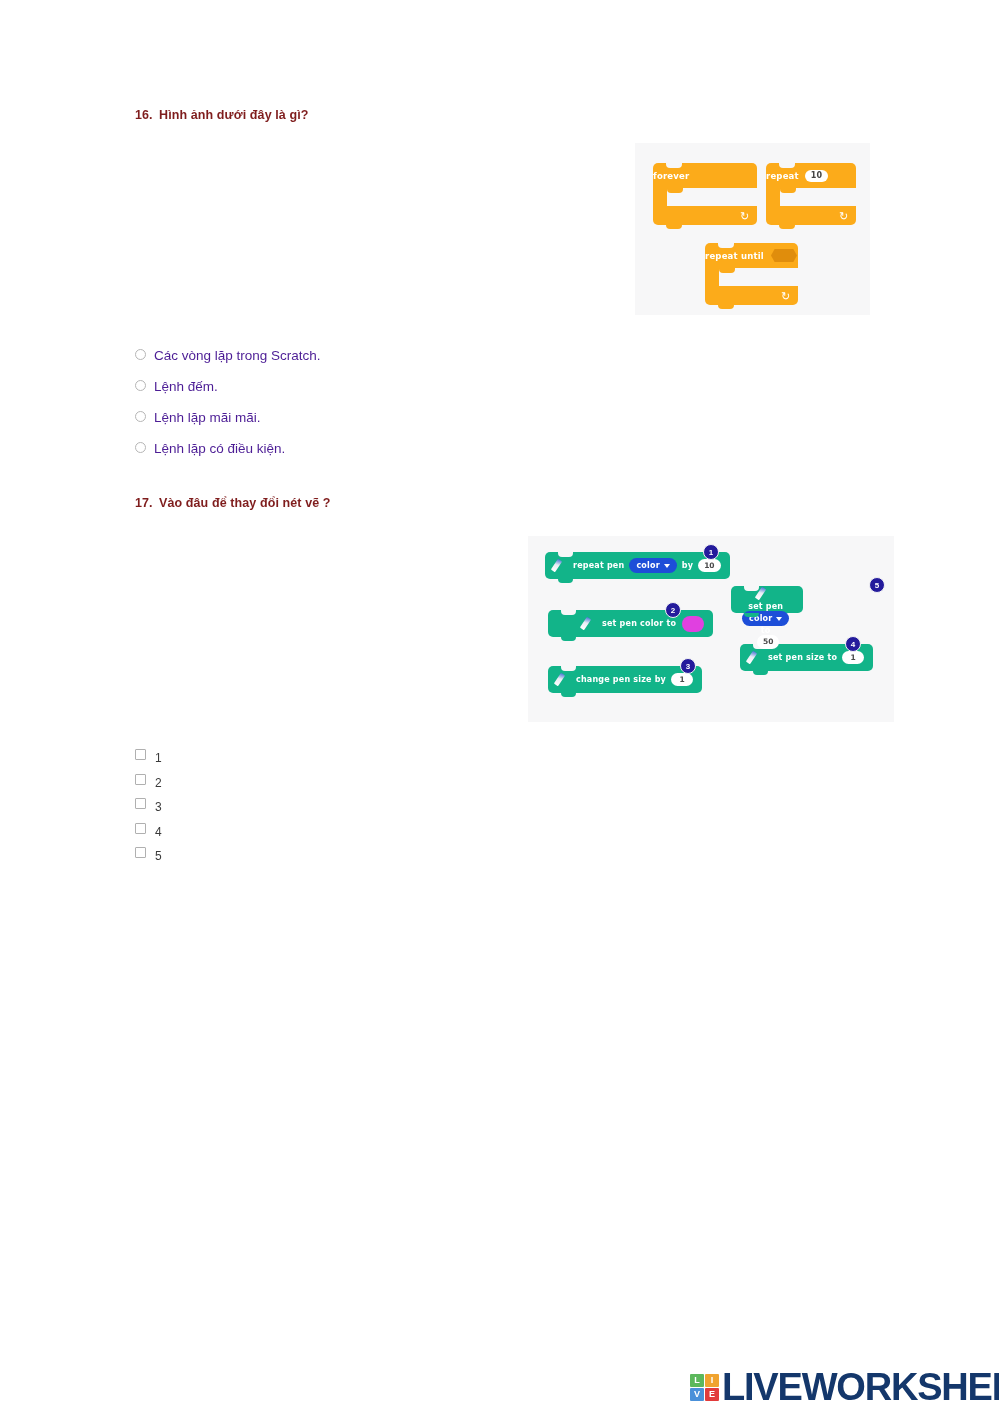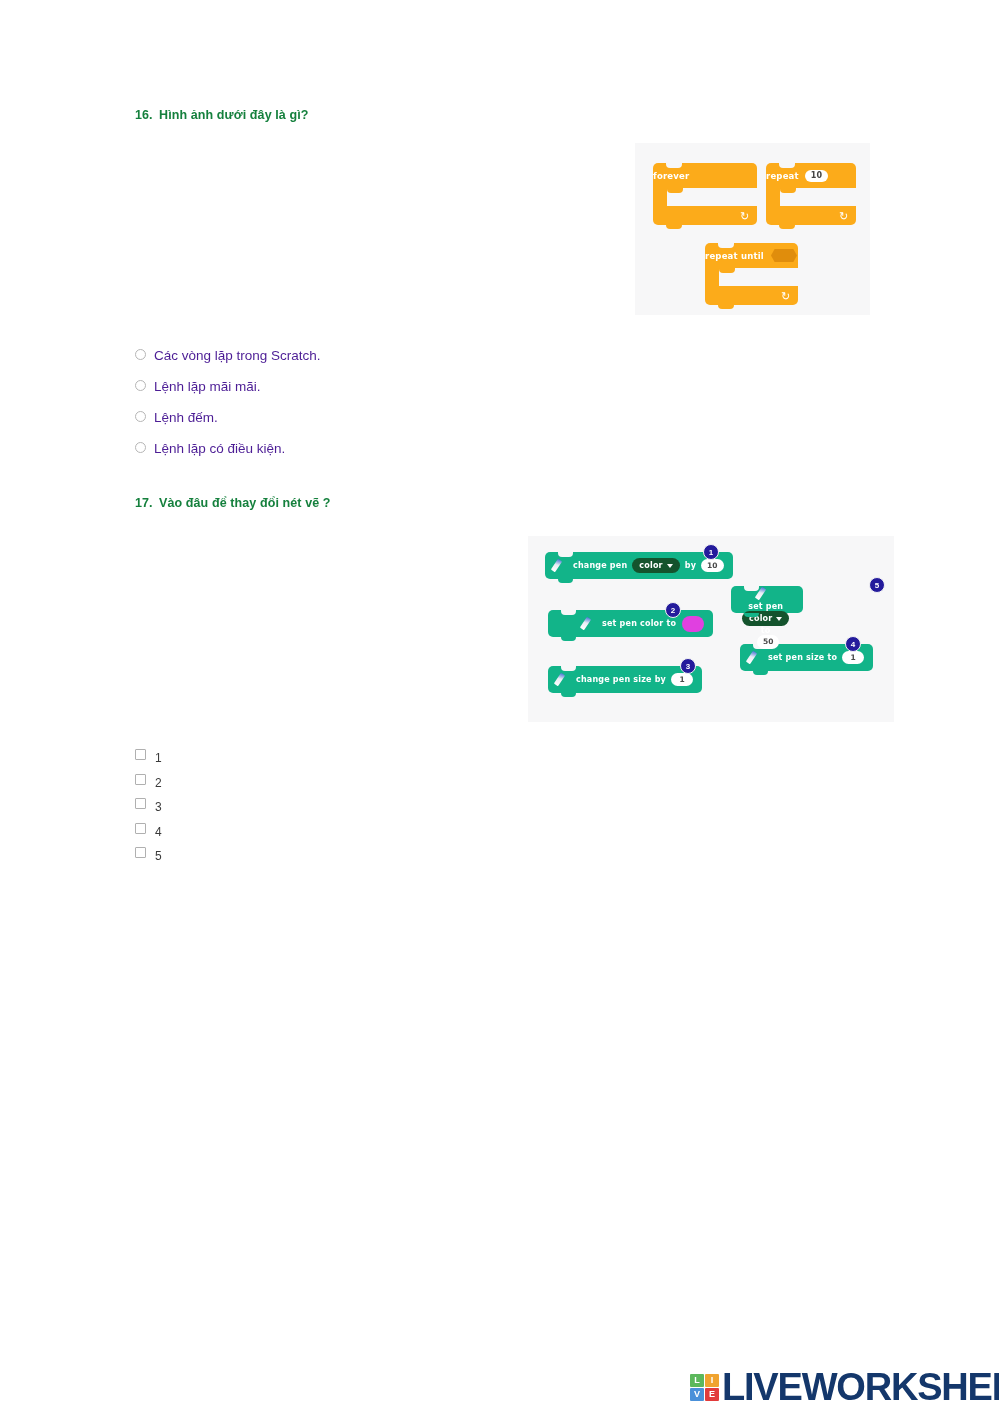--- a/index.html
+++ b/index.html
@@ -25,21 +25,21 @@
   .question {
     position: absolute;
     left: 135px;
   }
   .q-head {
     display: flex;
     align-items: flex-end;
     font-size: 12.5px;
     font-weight: bold;
     letter-spacing: .1px;
-    color: #15803d;
+    color: #7f1d1d;
     white-space: nowrap;
   }
   .q-num {
     width: 24px;
     flex: none;
   }
   .q-text { }
 
   
   .options {
@@ -234,21 +234,21 @@
     transform: rotate(34deg);
   }
   .p-label {
     color: #ffffff;
     font-size: 8px;
     font-weight: bold;
     letter-spacing: .2px;
     white-space: nowrap;
   }
   .p-drop {
-    background: #14532d;
+    background: #1d4ed8;
     border-radius: 999px;
     padding: 3px 7px;
     margin: 0 5px;
     display: flex;
     align-items: center;
     gap: 4px;
   }
   .p-drop .dd-caret {
     width: 0; height: 0;
     border-left: 3px solid transparent;
@@ -386,25 +386,25 @@
     </div>
   </div>
 
   <div class="options" style="top:345px;">
     <div class="opt-row">
       <span class="radio"></span>
       <span class="opt-label">Các vòng lặp trong Scratch.</span>
     </div>
     <div class="opt-row">
       <span class="radio"></span>
-      <span class="opt-label">Lệnh lặp mãi mãi.</span>
+      <span class="opt-label">Lệnh đếm.</span>
     </div>
     <div class="opt-row">
       <span class="radio"></span>
-      <span class="opt-label">Lệnh đếm.</span>
+      <span class="opt-label">Lệnh lặp mãi mãi.</span>
     </div>
     <div class="opt-row">
       <span class="radio"></span>
       <span class="opt-label">Lệnh lặp có điều kiện.</span>
     </div>
   </div>
 
   <div class="question" style="top:496px;">
     <div class="q-head">
       <span class="q-num">17.</span>
@@ -412,21 +412,21 @@
     </div>
   </div>
 
   <div class="img-box" style="left:528px; top:536px; width:366px; height:186px;">
     <div class="pen-wrap" style="left:0; top:0; width:366px; height:186px;">
 
       <div class="p-block" style="left:17px; top:16px;">
         <span class="pen-icon">
             <i></i>
           </span>
-        <span class="p-label">change pen</span>
+        <span class="p-label">repeat pen</span>
         <span class="p-drop">
           <span class="p-label">color</span>
           <span class="dd-caret"></span>
         </span>
         <span class="p-label">by</span>
         <span class="p-oval">10</span>
       </div>
       <span class="badge" style="left:175px; top:8px;">1</span>
 
       <div class="p-block" style="left:20px; top:74px;padding-left:32px;">

